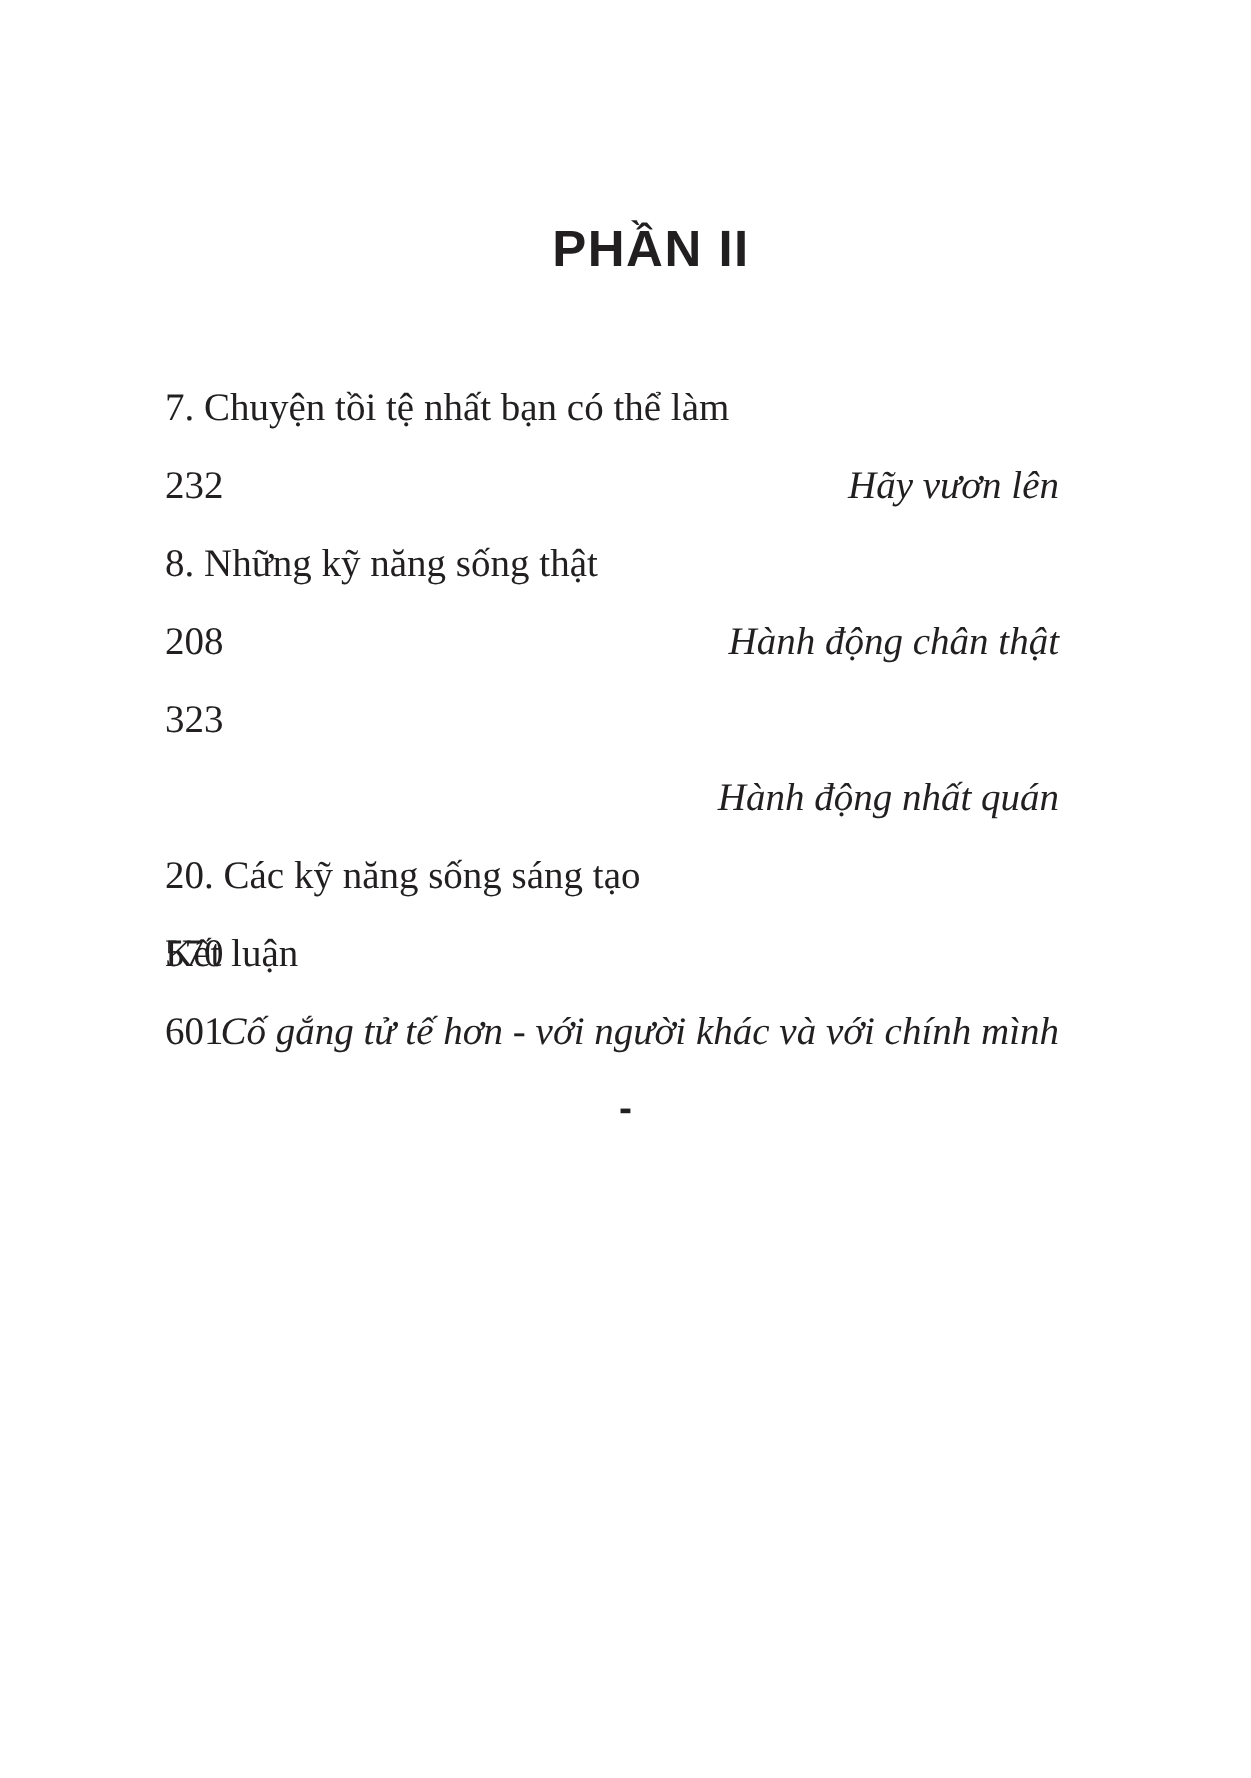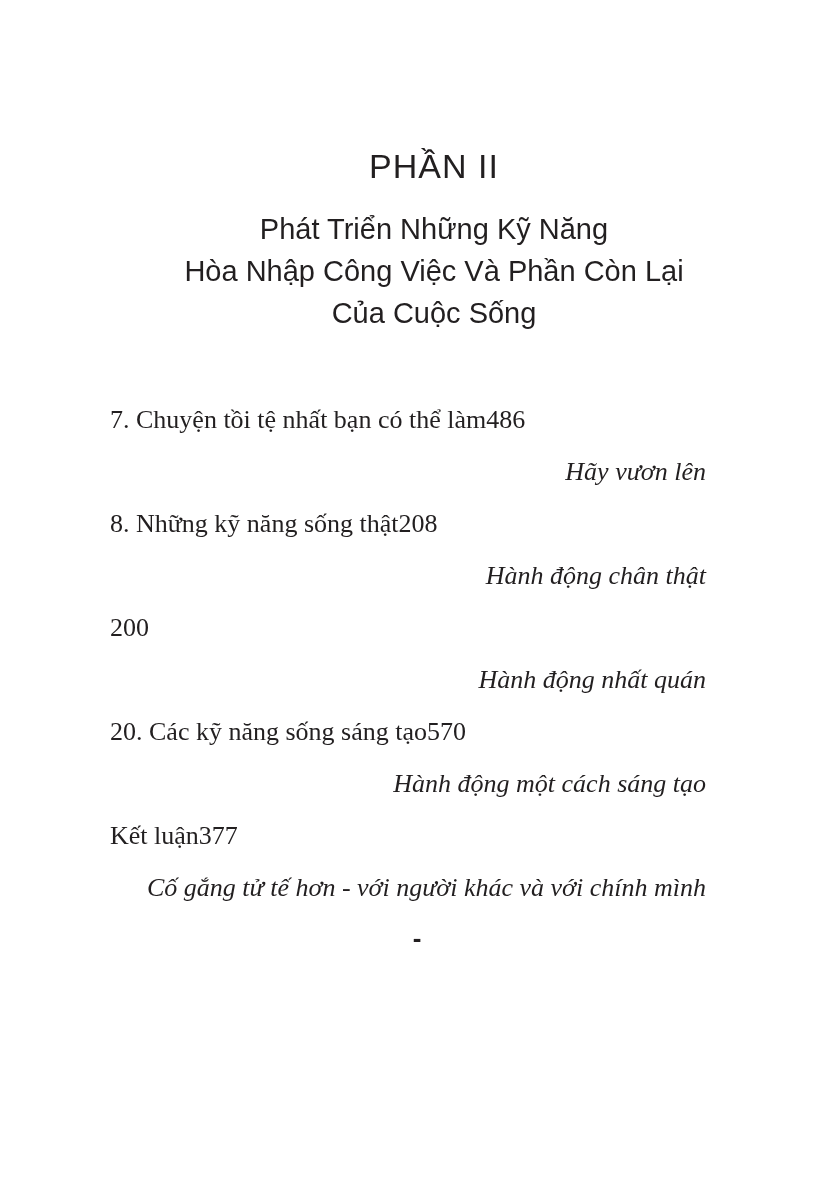--- a/index.html
+++ b/index.html
@@ -12,45 +12,46 @@
     width: 834px;
     height: 1185px;
     background: #ffffff;
     color: #221f20;
     overflow: hidden;
   }
   .header {
     padding-top: 146px;
     text-align: center;
     font-family: "Liberation Sans", "DejaVu Sans", sans-serif;
-    font-weight: normal;
+    font-weight: bold;
     padding-left: 34px;
   }
   .section-label {
     font-size: 34px;
     letter-spacing: 1px;
     line-height: 40px;
   }
   .section-title {
     margin-top: 22px;
     font-size: 29px;
     line-height: 42px;
   }
   .toc {
     margin: 60px auto 0 110px;
     width: 596px;
     font-family: "Liberation Serif", "DejaVu Serif", serif;
     font-size: 26px;
   }
   .toc-row {
     display: flex;
-    justify-content: flex-start;
+    justify-content: space-between;
     align-items: baseline;
     height: 52px;
     line-height: 52px;
+    flex-direction: column;
   }
   .toc-title {
     white-space: nowrap;
   }
   .toc-page {
     white-space: nowrap;
   }
   .toc-sub {
     height: 52px;
     line-height: 52px;
@@ -68,63 +69,57 @@
     line-height: 40px;
   }
 </style>
 </head>
 <body>
 
 <div class="page">
 
   <div class="header">
     <div class="section-label">PHẦN II</div>
-    <div class="section-title">
-      <div>Phát Triển Những Kỹ Năng</div>
-      <div>Hòa Nhập Công Việc Và Phần Còn Lại</div>
-      <div>Của Cuộc Sống</div>
-    </div>
   </div>
 
   <div class="toc">
     <div class="toc-entry">
       <div class="toc-row">
         <span class="toc-title">7. Chuyện tồi tệ nhất bạn có thể làm</span>
-        <span class="toc-page">486</span>
+        <span class="toc-page">232</span>
       </div>
       <div class="toc-sub">Hãy vươn lên</div>
     </div>
 
     <div class="toc-entry">
       <div class="toc-row">
         <span class="toc-title">8. Những kỹ năng sống thật</span>
         <span class="toc-page">208</span>
       </div>
       <div class="toc-sub">Hành động chân thật</div>
     </div>
 
     <div class="toc-entry">
       <div class="toc-row">
-        <span class="toc-page">200</span>
+        <span class="toc-page">323</span>
       </div>
       <div class="toc-sub">Hành động nhất quán</div>
     </div>
 
     <div class="toc-entry">
       <div class="toc-row">
         <span class="toc-title">20. Các kỹ năng sống sáng tạo</span>
         <span class="toc-page">570</span>
       </div>
-      <div class="toc-sub">Hành động một cách sáng tạo</div>
     </div>
 
     <div class="toc-entry">
       <div class="toc-row">
         <span class="toc-title">Kết luận</span>
-        <span class="toc-page">377</span>
+        <span class="toc-page">601</span>
       </div>
       <div class="toc-sub">Cố gắng tử tế hơn - với người khác và với chính mình</div>
     </div>
   </div>
 
   <div class="footer-mark">-</div>
 
 </div>
 
 </body></html>

